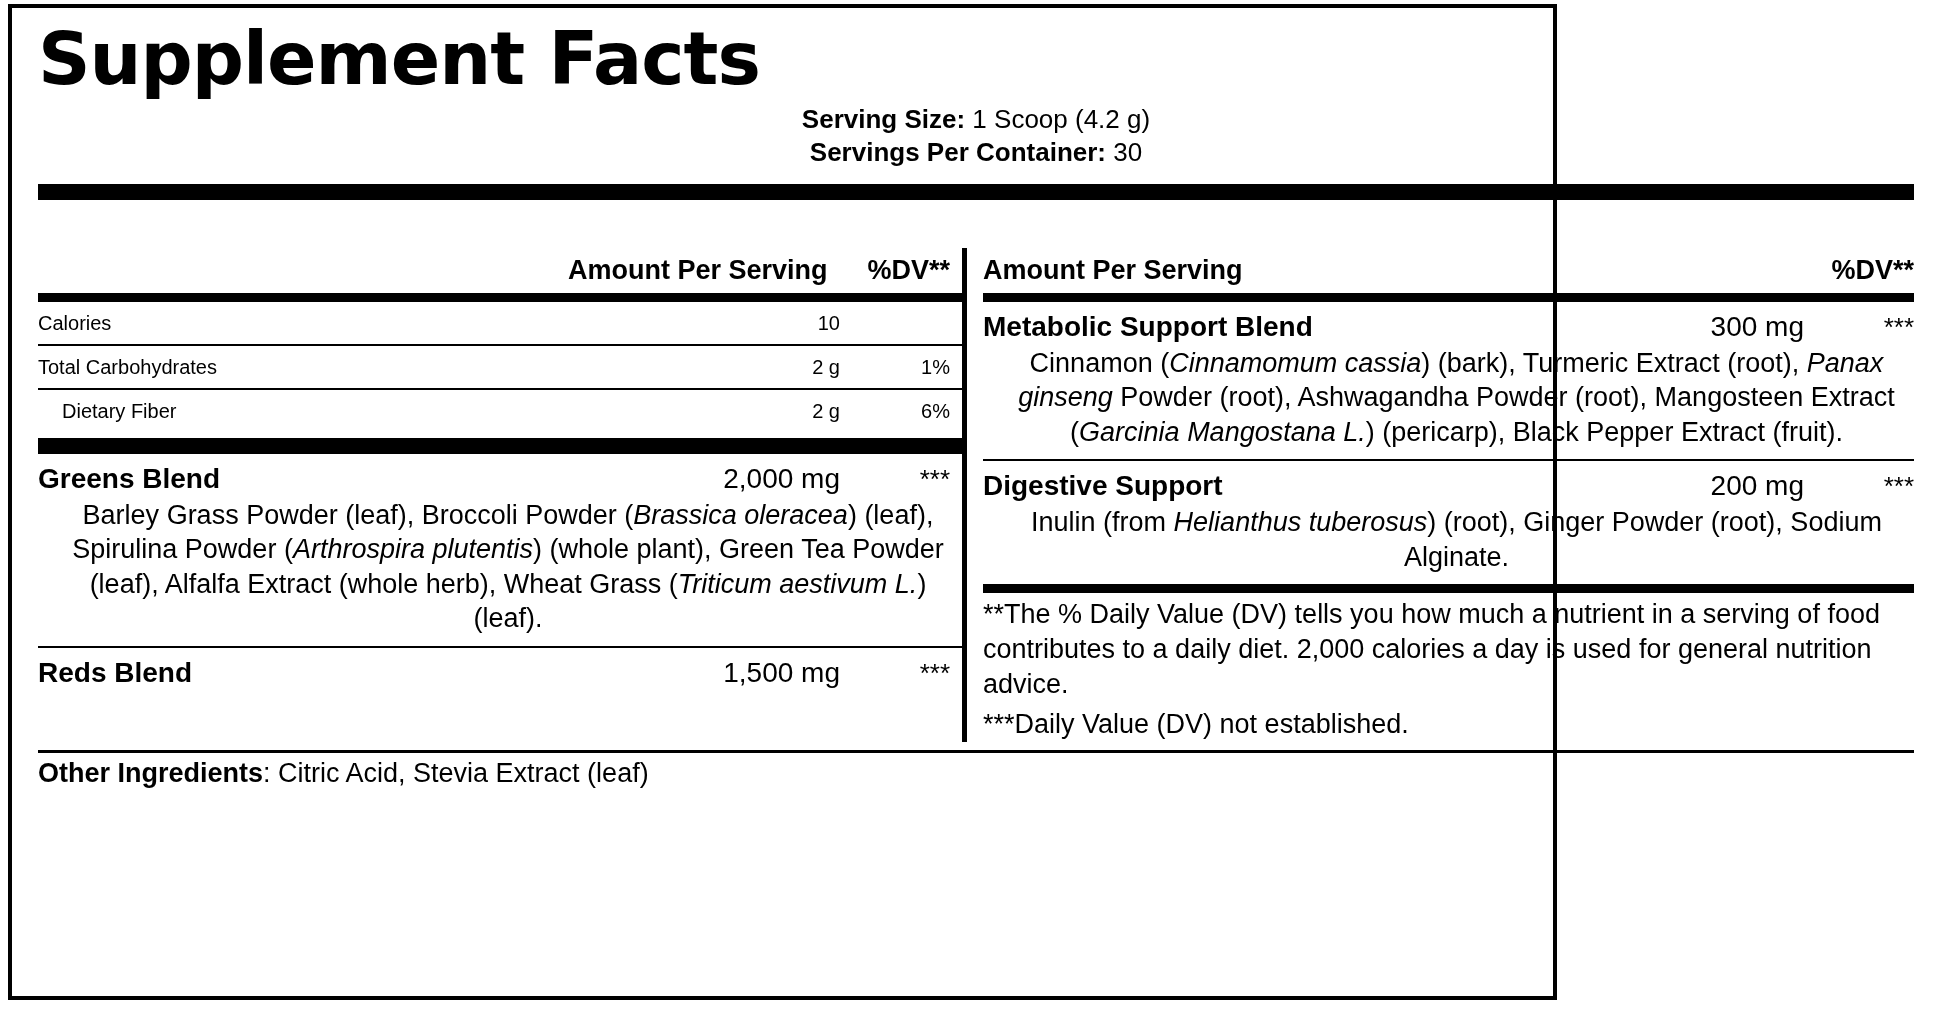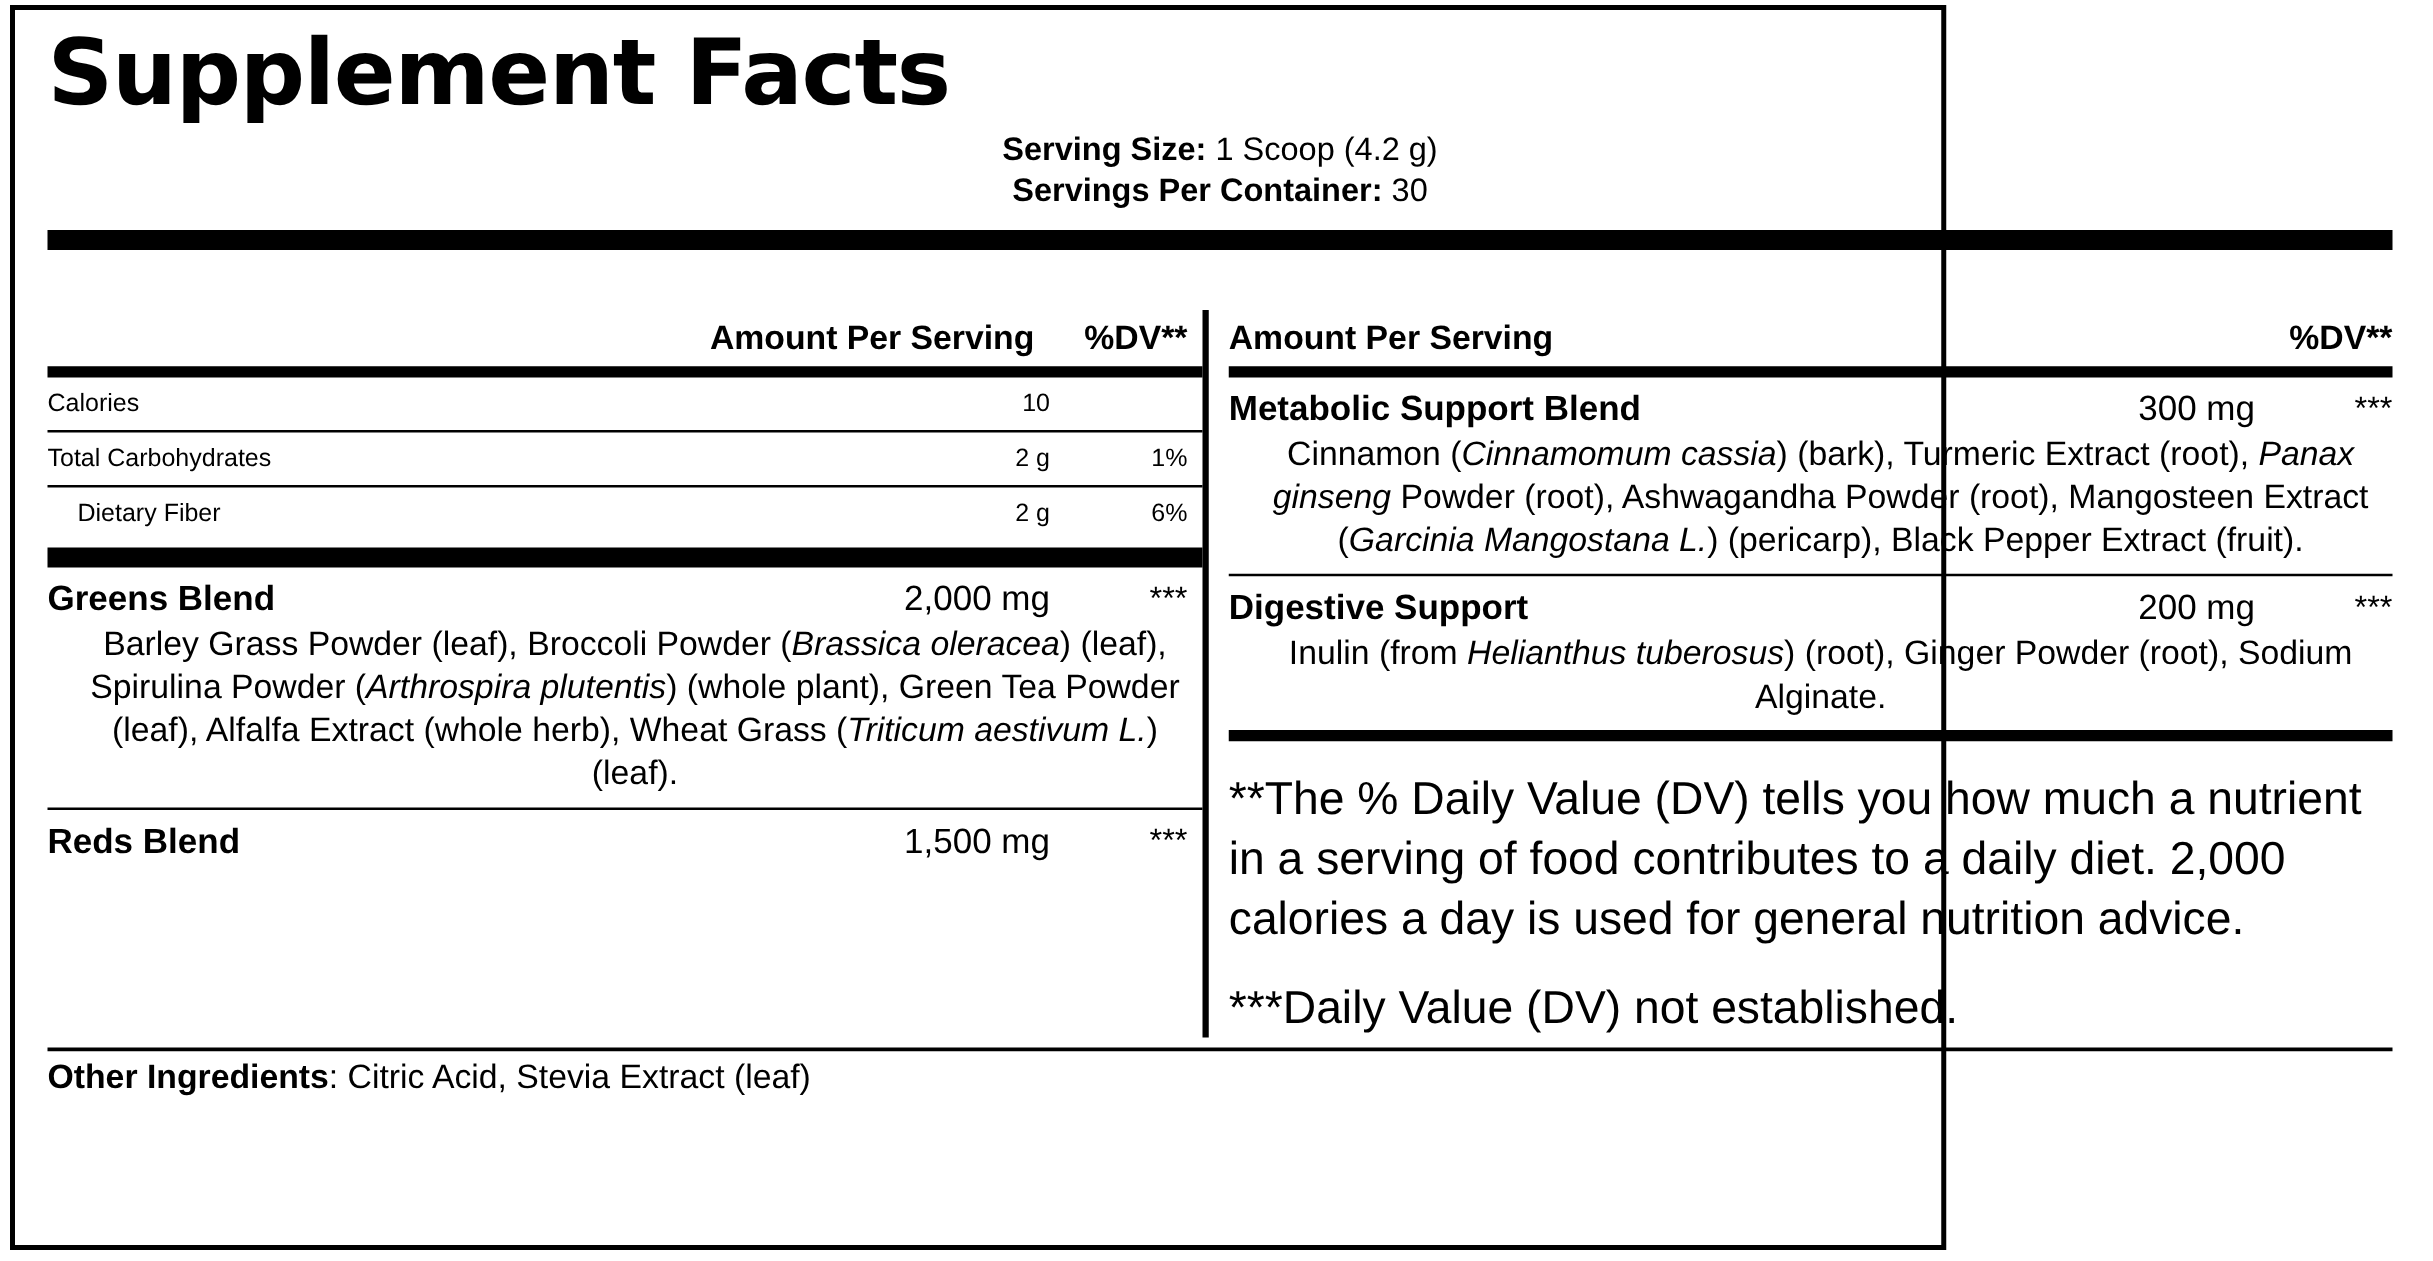--- a/index.html
+++ b/index.html
@@ -112,21 +112,21 @@
   }
   .nut-row .dv {
     white-space: nowrap;
     width: 110px;
     text-align: right;
   }
   .indent-1 { padding-left: 24px; }
 
   .blend-row {
     display: flex;
-    align-items: flex-start;
+    align-items: flex-end;
     font-size: 28px;
     font-weight: bold;
     padding: 9px 0 3px 0;
   }
   .blend-row .flex { flex: 1 1 auto; }
   .blend-row .amt { white-space: nowrap; font-weight: normal; }
   .blend-row .stars {
     width: 110px;
     text-align: right;
     font-weight: normal;
@@ -134,23 +134,23 @@
     vertical-align: super;
   }
   .blend-body {
     font-size: 27px;
     line-height: 1.28;
     padding: 0 0 10px 24px;
   }
   .blend-body i { font-style: italic; }
 
   .footnote {
-    font-size: 37px;
+    font-size: 27px;
     line-height: 1.30;
-    padding: 22px 4px 0 0;
+    padding: 4px 4px 0 0;
   }
   .other {
     font-size: 27px;
     padding-top: 4px;
     line-height: 1.25;
   }
   .other b { font-weight: bold; }
   .right-pad { padding-right: 8px; text-align: center; }
   .left-pad-row { padding-right: 12px; }
 </style>

